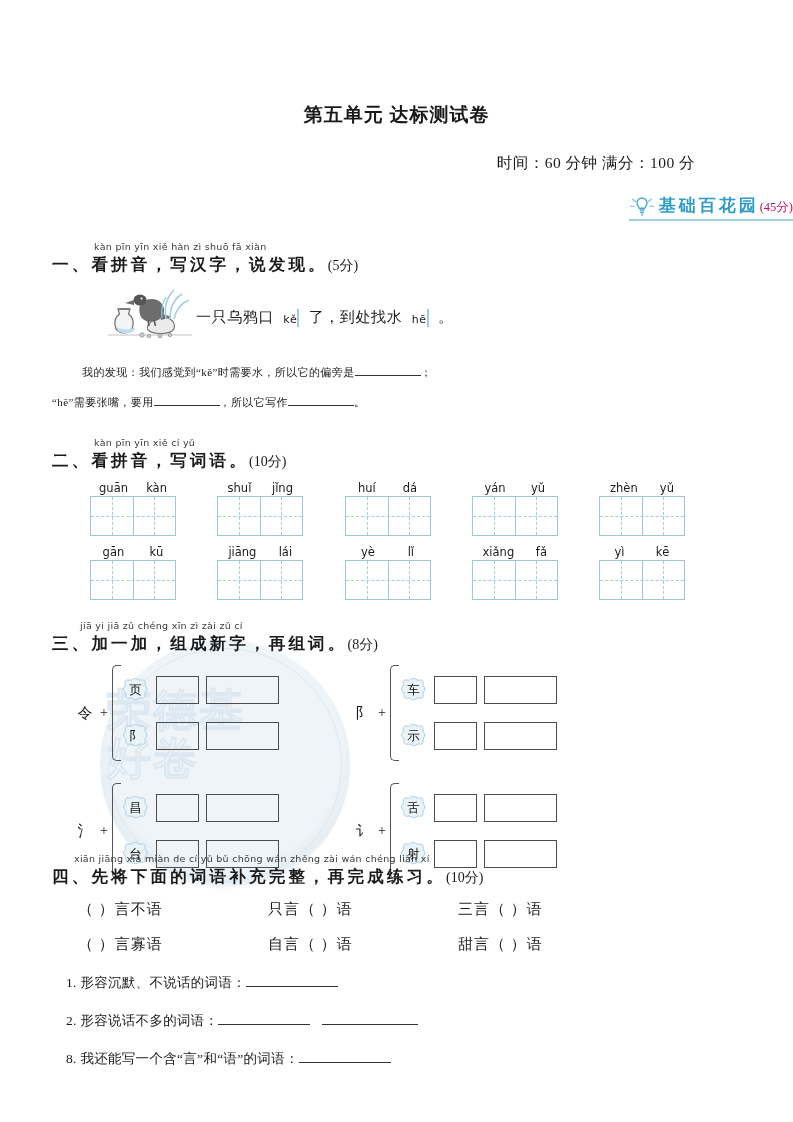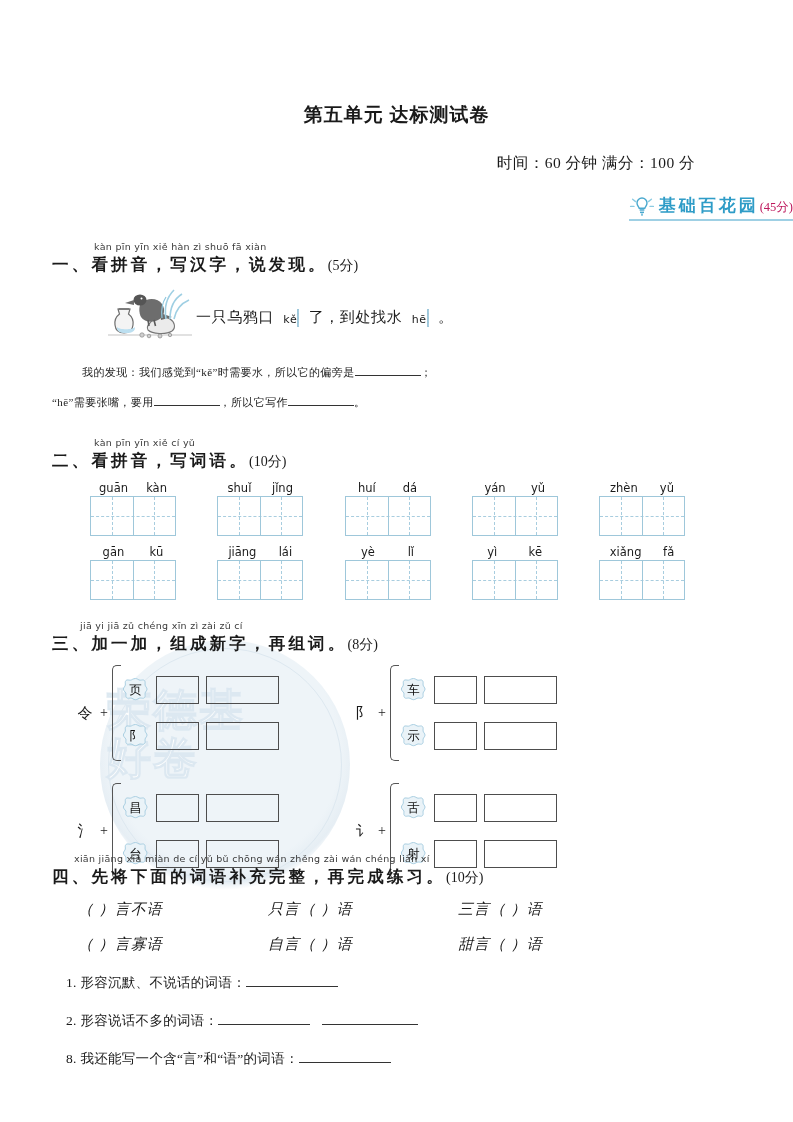--- a/index.html
+++ b/index.html
@@ -265,21 +265,20 @@
   .ans-box-sm { width: 41px; height: 26px; border: 1.2px solid #4d4d4d; background: transparent; }
   .ans-box-lg { width: 71px; height: 26px; border: 1.2px solid #4d4d4d; margin-left: 7px; background: transparent; }
 
   
   .idiom-rows { margin-top: 12px; margin-left: 26px; }
   .idiom-row {
     display: flex;
     font-size: 15px;
     letter-spacing: 1px;
     margin-bottom: 16px;
-    font-style: italic;
   }
   .idiom-cell { width: 190px; }
   .subq {
     font-size: 13.5px;
     margin-left: 14px;
     margin-top: 18px;
     letter-spacing: .3px;
   }
   .subq .blank-l  { display: inline-block; border-bottom: 1px solid #333; width: 92px; height: 14px; }
   .subq .blank-l2 { display: inline-block; border-bottom: 1px solid #333; width: 96px; height: 14px; margin-left: 12px; }
@@ -484,34 +483,34 @@
             </div>
           <div class="tz-box">
               <span class="h-dash"></span>
               <span class="v-mid"></span>
               <span class="v-q1"></span>
               <span class="v-q3"></span>
             </div>
         </div>
         <div class="tz-cell">
           <div class="tz-pin">
+              <span>xiǎng</span>
+              <span>fǎ</span>
+            </div>
+          <div class="tz-box">
+              <span class="h-dash"></span>
+              <span class="v-mid"></span>
+              <span class="v-q1"></span>
+              <span class="v-q3"></span>
+            </div>
+        </div>
+        <div class="tz-cell">
+          <div class="tz-pin">
               <span>yì</span>
               <span>kē</span>
-            </div>
-          <div class="tz-box">
-              <span class="h-dash"></span>
-              <span class="v-mid"></span>
-              <span class="v-q1"></span>
-              <span class="v-q3"></span>
-            </div>
-        </div>
-        <div class="tz-cell">
-          <div class="tz-pin">
-              <span>xiǎng</span>
-              <span>fǎ</span>
             </div>
           <div class="tz-box">
               <span class="h-dash"></span>
               <span class="v-mid"></span>
               <span class="v-q1"></span>
               <span class="v-q3"></span>
             </div>
         </div>
       </div>
     </div>

